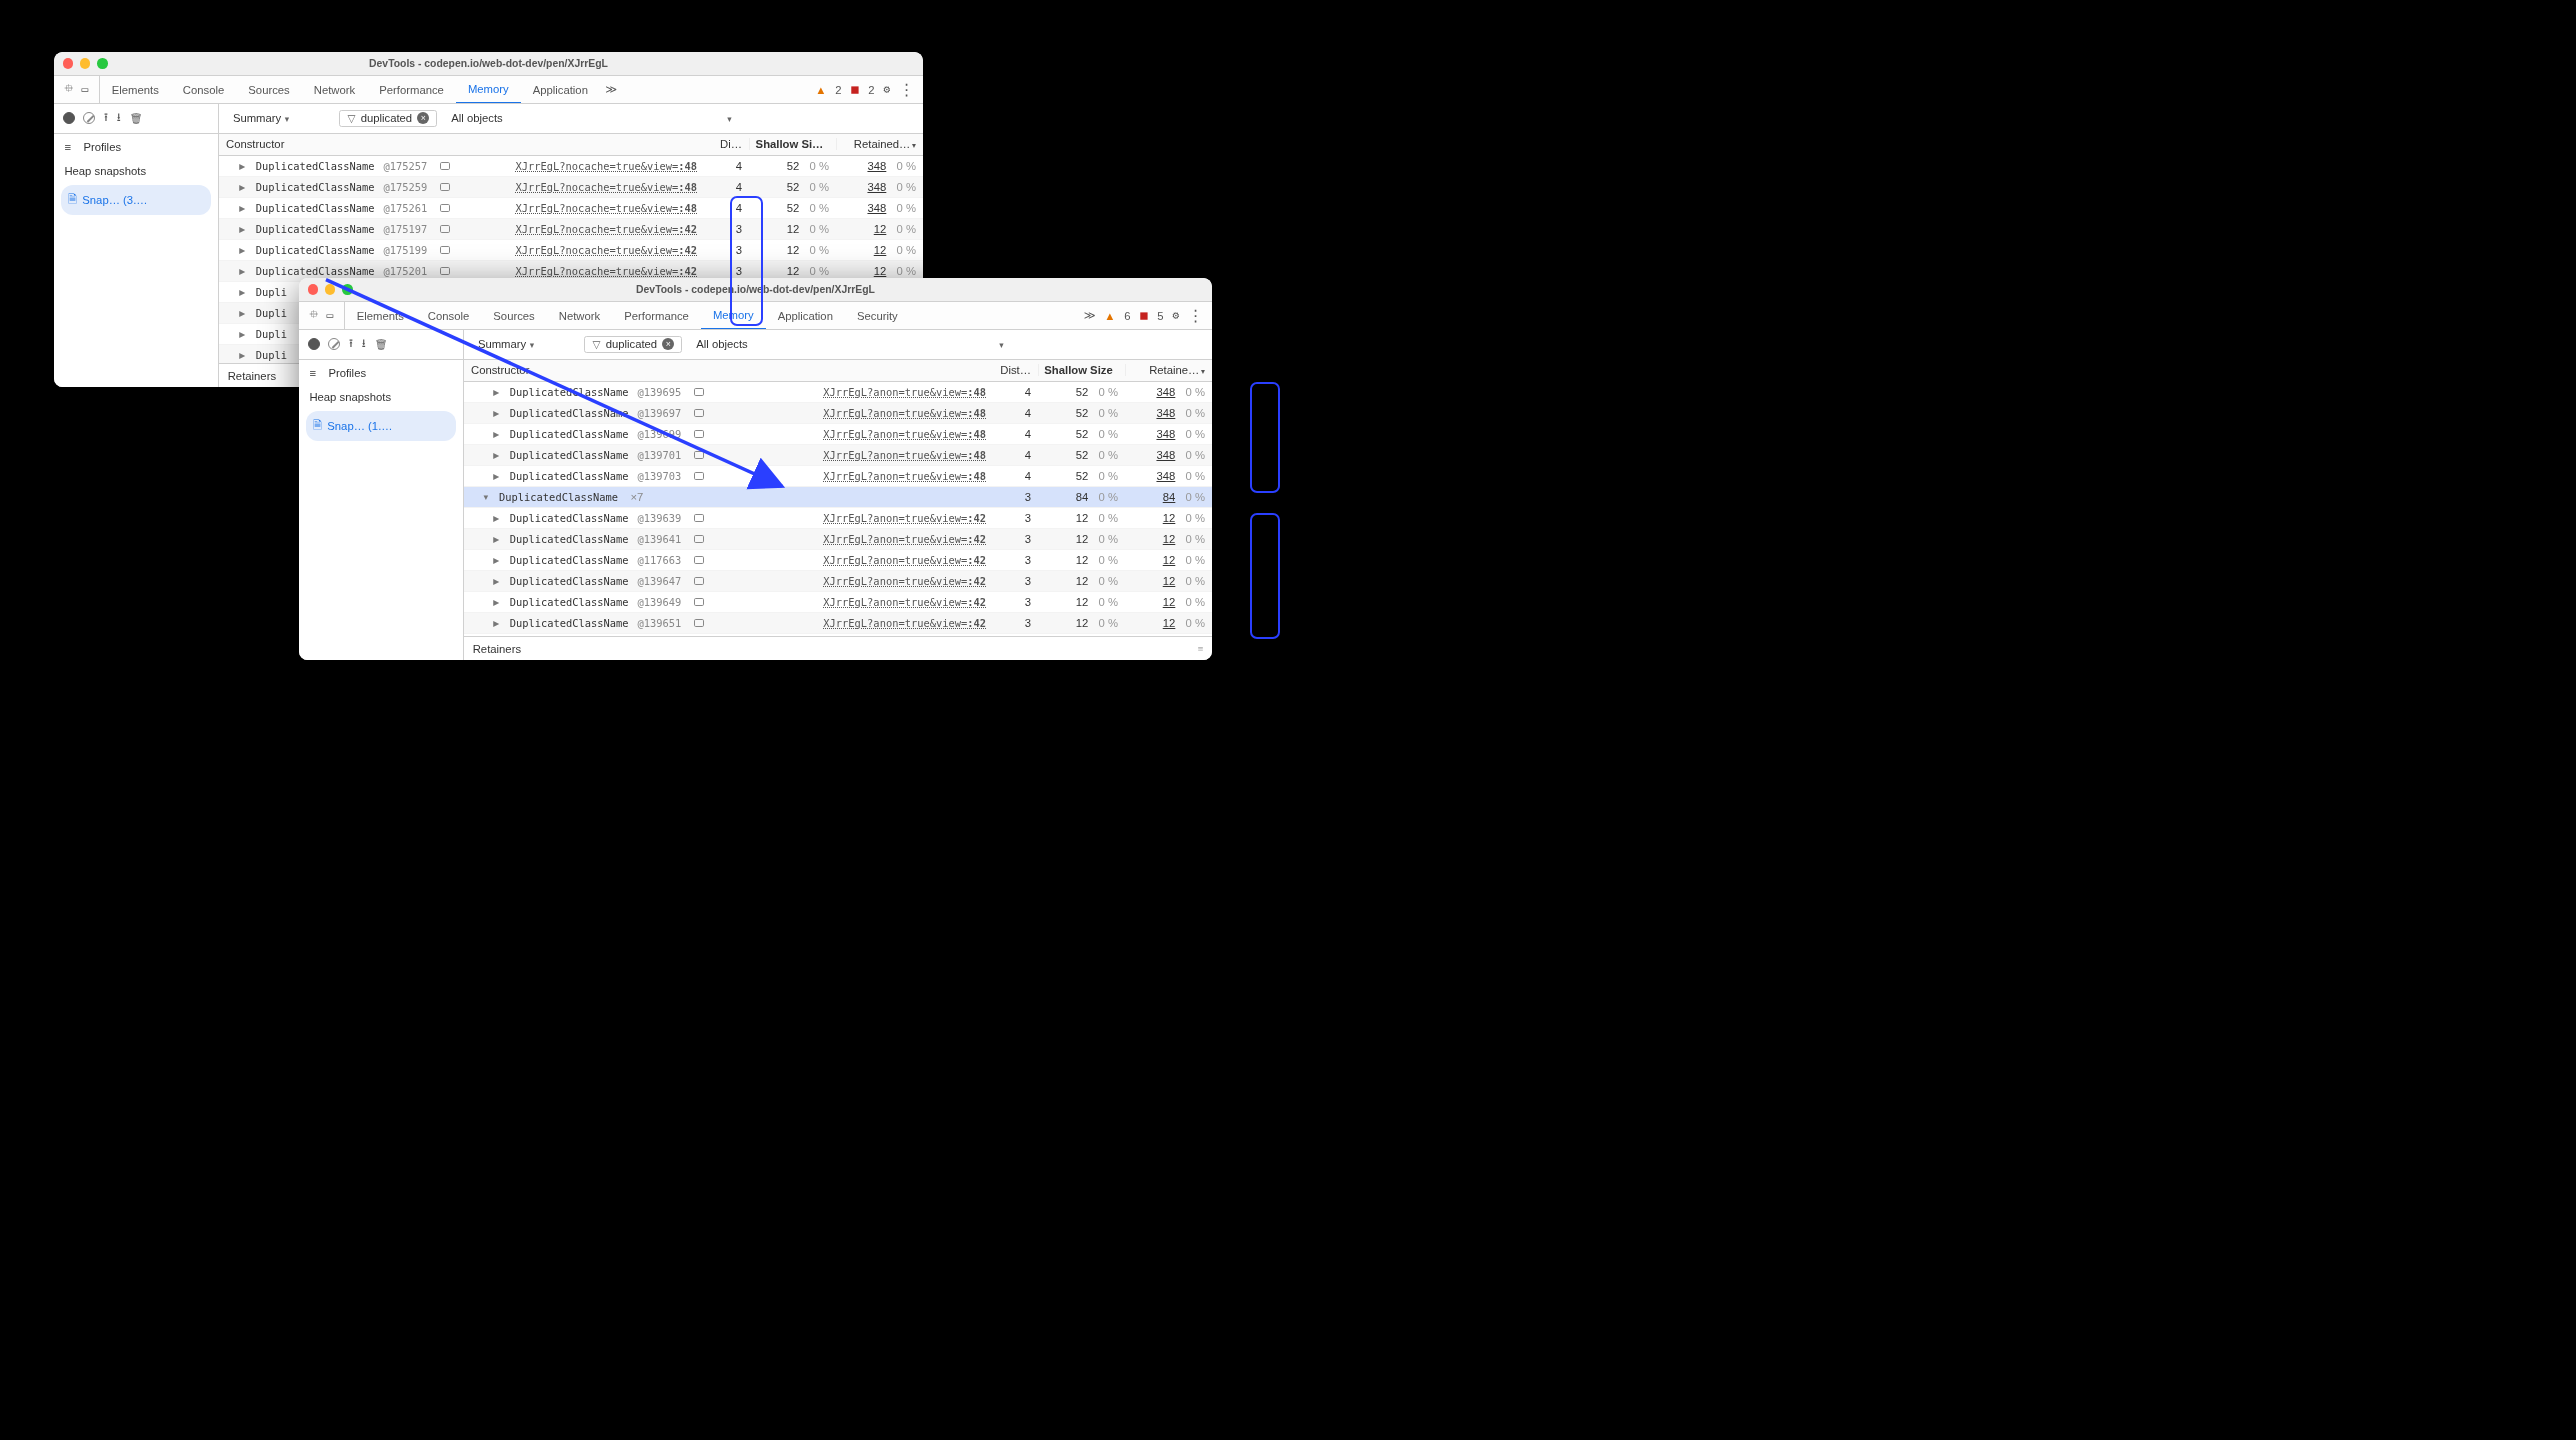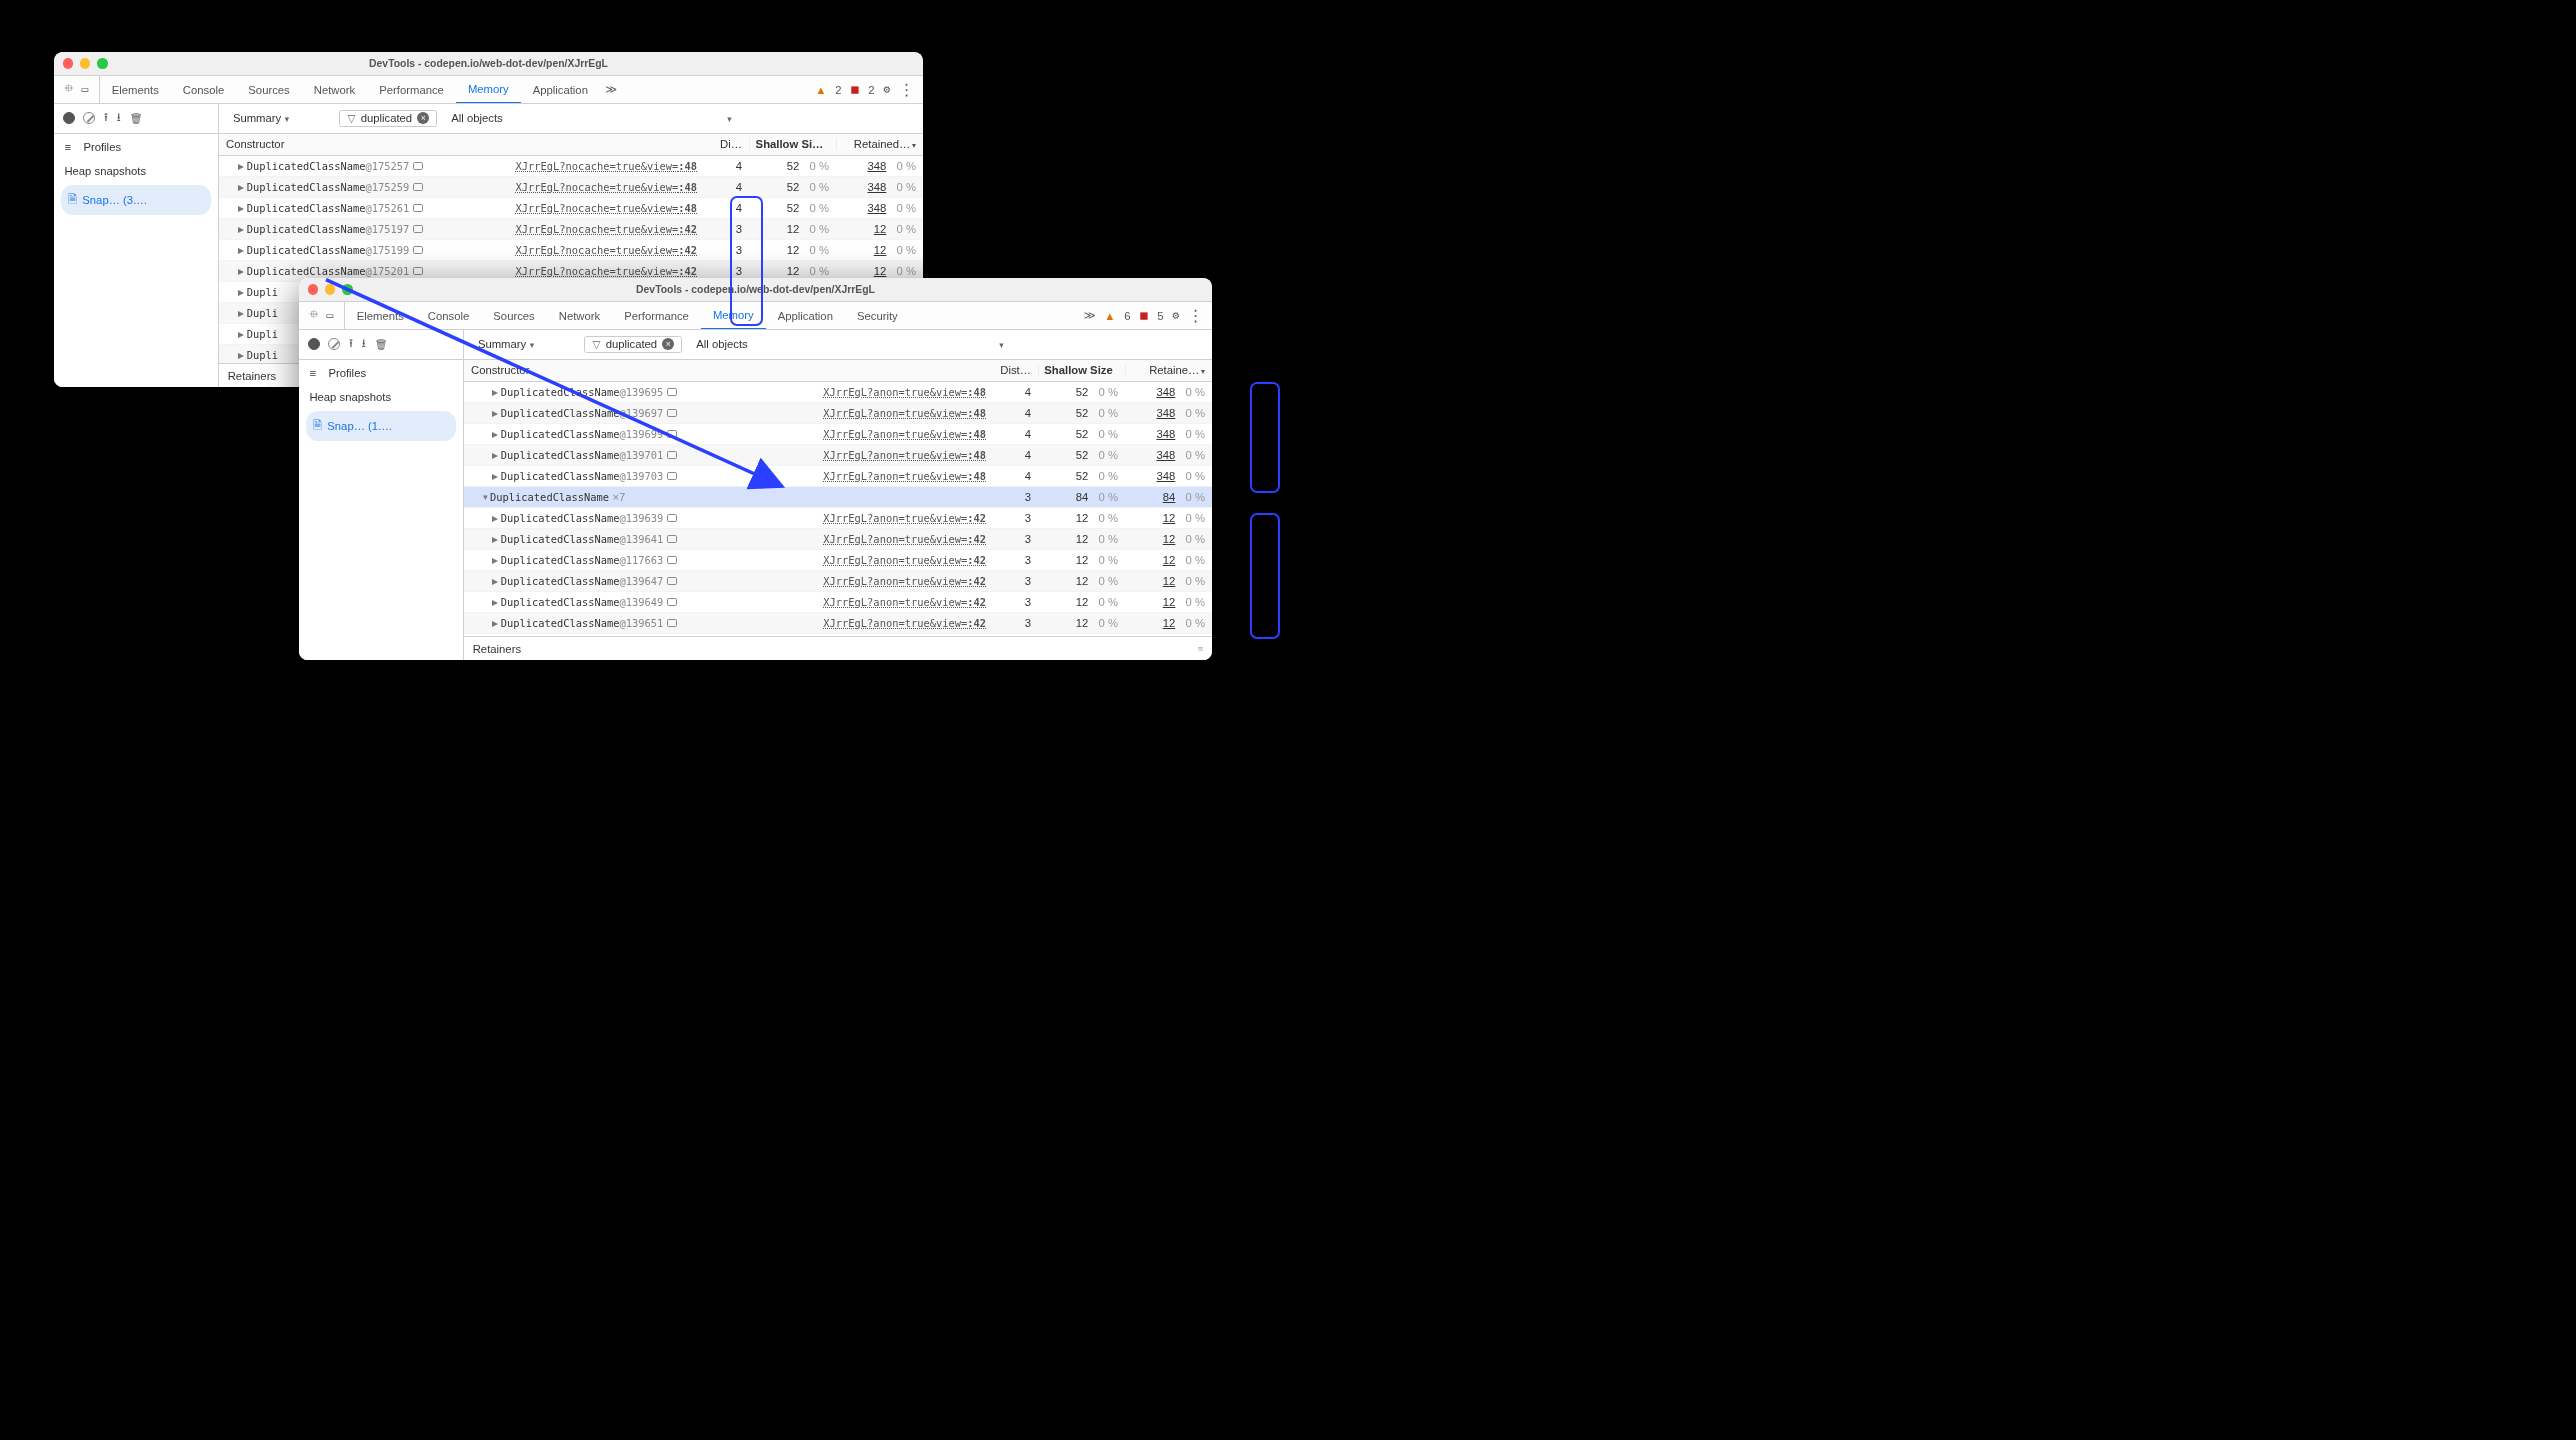--- a/index.html
+++ b/index.html
@@ -64,21 +64,21 @@
   .filterchip { display:flex; align-items:center; gap:5.2px; padding:1.7px 7px; border:0.9px solid #ccc; border-radius:2.6px; background:#fff;}
   .filterchip .x { background:#666; color:#fff; border-radius:50%; width:12px; height:12px; display:inline-flex; align-items:center; justify-content:center; font-size:8.7px; line-height:1;}
   .headerrow { height:22.6px; border-bottom:0.9px solid #d0d0d0; display:flex; align-items:center; background:#fafafa; font-weight:500; color:#333;}
   .col-constructor { flex:1; padding-left:7px; }
   .col-dist { width:52px; text-align:right; padding-right:7px;}
   .col-shallow { width:87px; text-align:center; padding-right:7px; border-left:0.9px solid #eee;font-weight:bold;}
   .col-retained { width:87px; text-align:right; padding-right:7px; border-left:0.9px solid #eee;}
   .rows { overflow:auto; flex:1; }
   .row { height:21px; display:flex; align-items:center; border-bottom:0.9px solid #f3f3f3;}
   .row:nth-child(even){ background:#f7f7f7;}
-  .row .c1 { flex:1; display:flex; align-items:center; gap:0; padding-left:7px; overflow:hidden; white-space:nowrap;}
+  .row .c1 { flex:1; display:flex; align-items:center; gap:9px; padding-left:7px; overflow:hidden; white-space:nowrap;text-align:center;}
   .tri { color:#777; font-size:7.8px; display:inline-block; width:8.7px;}
   .tri.down::before{content:"▼";}
   .tri.right::before{content:"▶";}
   .mono { font-family: Menlo, Consolas, monospace; font-size:10.4px;}
   .objid { color:#888; }
   .sqicon { width:10.4px; height:8.7px; border:1.3px solid #888; border-radius:1.7px; display:inline-block; margin-left:3.5px;}
   .link { color:#555; text-decoration:underline dotted; }
   .linknum { font-weight:600;margin-top:15px; }
   .c2 { width:52px; text-align:right; padding-right:7px;}
   .c3 { width:52px; text-align:right; padding-right:1.7px;}

